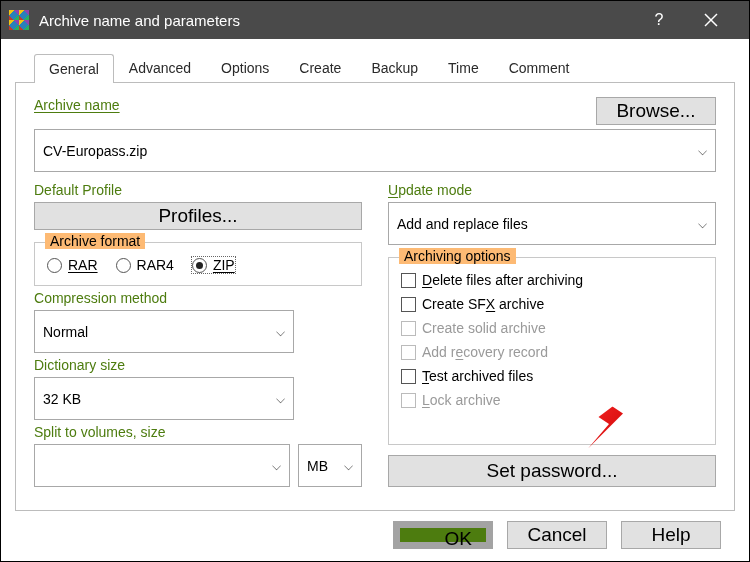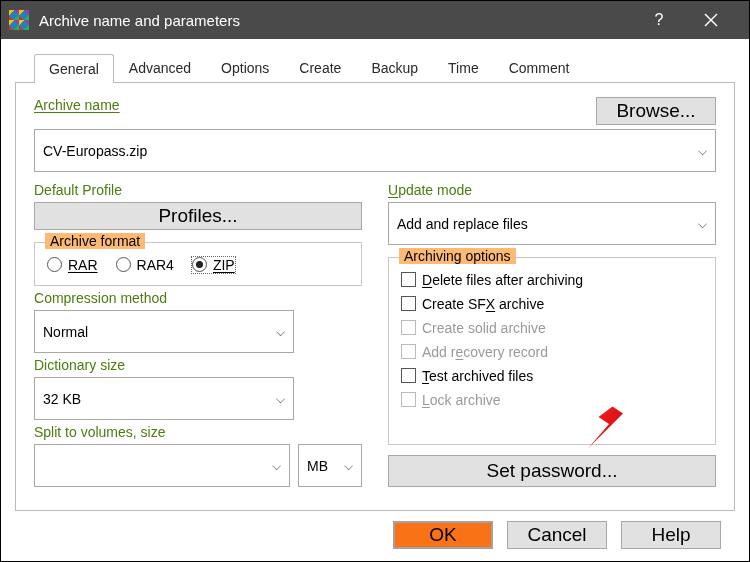--- a/index.html
+++ b/index.html
@@ -121,21 +121,21 @@
     position: absolute;
     top: -10px;
     left: 10px;
     background: #fdba74;
     padding: 0 5px;
     font-size: 14px;
   }
   .radios { display: flex; gap: 18px; align-items: center; }
   .radio, .check {
     display: flex;
-    align-items: flex-start;
+    align-items: flex-end;
     gap: 6px;
     cursor: default;
   }
   .radio .r {
     width: 15px; height: 15px;
     border: 1px solid #555;
     border-radius: 50%;
     display: flex; align-items: center; justify-content: center;
   }
   .radio.selected .r::after {
@@ -153,22 +153,23 @@
   .check.disabled { color: #9a9a9a; }
   .check.disabled .c { border-color: #bbb; }
   .dlg-buttons {
     display: flex;
     justify-content: flex-end;
     gap: 14px;
     padding: 10px 14px 0 14px;
   }
   .dlg-buttons .btn { width: 100px; text-align: center; }
   .dlg-buttons .btn.default {
-    border: 2px solid #a3a3a3;
-    background: #f97316;
+    border: 7px solid #a3a3a3;
+    background: #4d7c0f;
+    text-align: right;
   }
   .arrow {
     position: absolute;
     right: 90px;
     bottom: 58px;
     width: 70px;
     height: 70px;
     pointer-events: none;
   }
   .half { width: 260px; }

